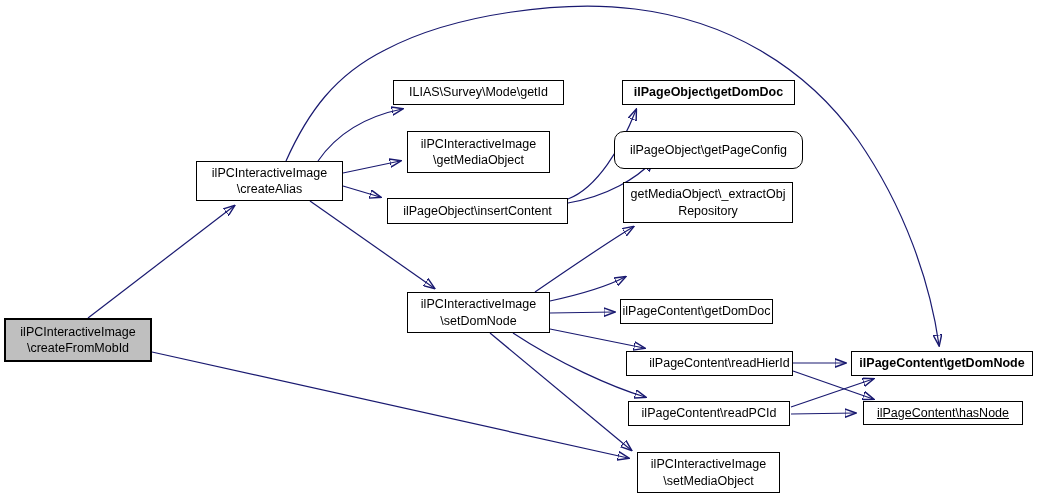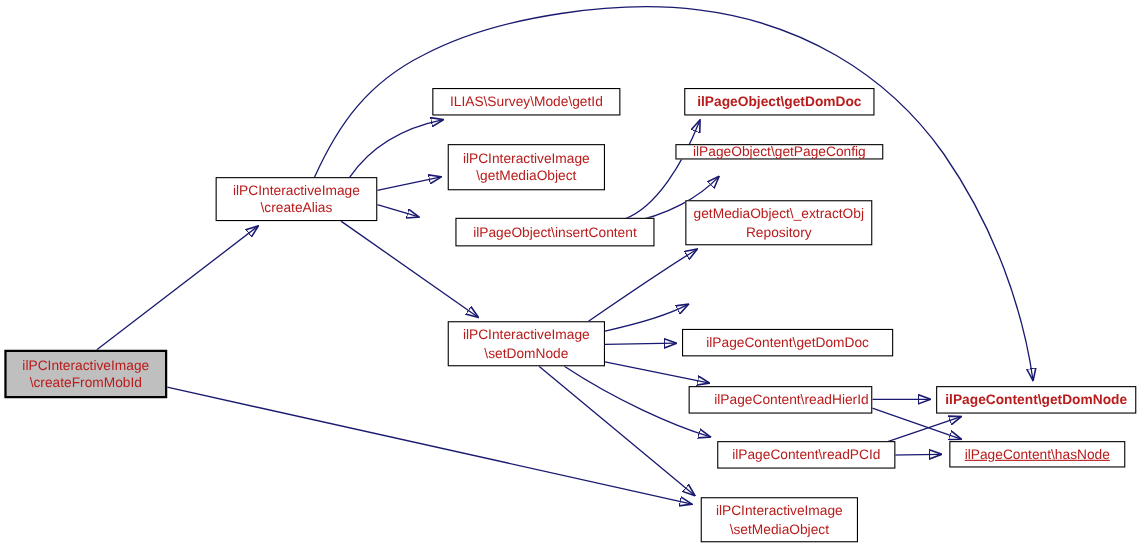--- a/index.html
+++ b/index.html
@@ -17,21 +17,21 @@
     position: absolute;
     box-sizing: border-box;
     background: #ffffff;
     border: 1px solid #000000;
     display: flex;
     flex-direction: column;
     align-items: center;
     justify-content: center;
     font-size: 12.5px;
     line-height: 1.3;
-    color: #b91c1c;
+    color: #000000;
     text-align: center;
     white-space: nowrap;
     cursor: pointer;
   }
   .node.highlight {
     background: #bfbfbf;
     border-width: 2px;
     cursor: default;
   }
   .node span { display: block; }
@@ -80,52 +80,52 @@
 
   <div class="node" style="left:393px; top:80px; width:171px; height:25px;">
     <span>ILIAS\Survey\Mode\getId</span>
   </div>
 
   <div class="node" style="left:407px; top:131px; width:143px; height:42px;">
     <span>ilPCInteractiveImage</span>
     <span>\getMediaObject</span>
   </div>
 
-  <div class="node" style="left:387px; top:198px; width:181px; height:26px;margin-left:27px;">
+  <div class="node" style="left:387px; top:198px; width:181px; height:26px;">
     <span>ilPageObject\insertContent</span>
   </div>
 
   <div class="node" style="left:622px; top:80px; width:173px; height:25px;font-weight:bold;">
     <span>ilPageObject\getDomDoc</span>
   </div>
 
-  <div class="node" style="left:614px; top:131px; width:189px; height:14px;">
+  <div class="node" style="left:614px; top:131px; width:189px; height:38px;border-radius:10px;">
     <span>ilPageObject\getPageConfig</span>
   </div>
 
   <div class="node" style="left:623px; top:182px; width:170px; height:41px;">
     <span>getMediaObject\_extractObj</span>
     <span>Repository</span>
   </div>
 
 
   <div class="node" style="left:407px; top:292px; width:143px; height:41px;">
     <span>ilPCInteractiveImage</span>
     <span>\setDomNode</span>
   </div>
 
-  <div class="node" style="left:620px; top:299px; width:192px; height:25px;">
+  <div class="node" style="left:620px; top:299px; width:153px; height:25px;">
     <span>ilPageContent\getDomDoc</span>
   </div>
 
   <div class="node" style="left:626px; top:351px; width:167px; height:25px;padding-left:20px;">
     <span>ilPageContent\readHierId</span>
   </div>
 
-  <div class="node" style="left:628px; top:401px; width:162px; height:25px;margin-left:24px;">
+  <div class="node" style="left:628px; top:401px; width:162px; height:25px;">
     <span>ilPageContent\readPCId</span>
   </div>
 
   <div class="node" style="left:851px; top:351px; width:182px; height:25px;font-weight:bold;">
     <span>ilPageContent\getDomNode</span>
   </div>
 
   <div class="node" style="left:863px; top:401px; width:160px; height:24px;text-decoration:underline;">
     <span>ilPageContent\hasNode</span>
   </div>

